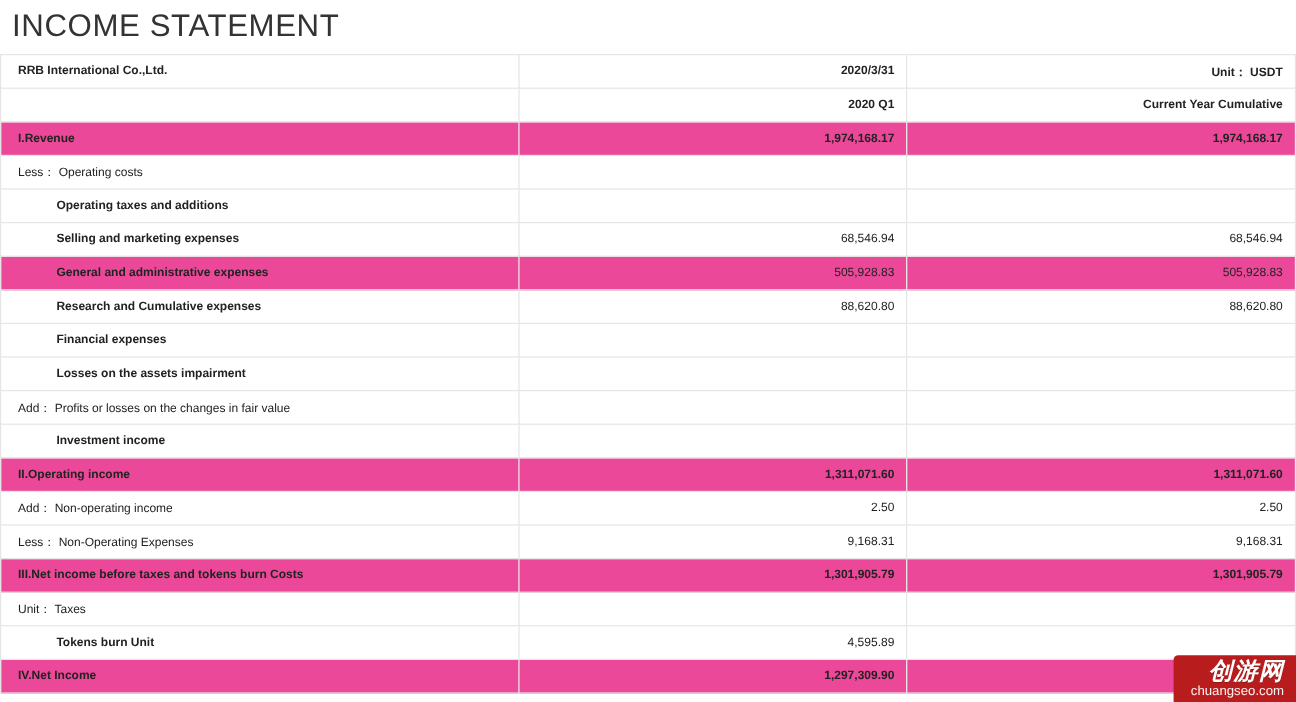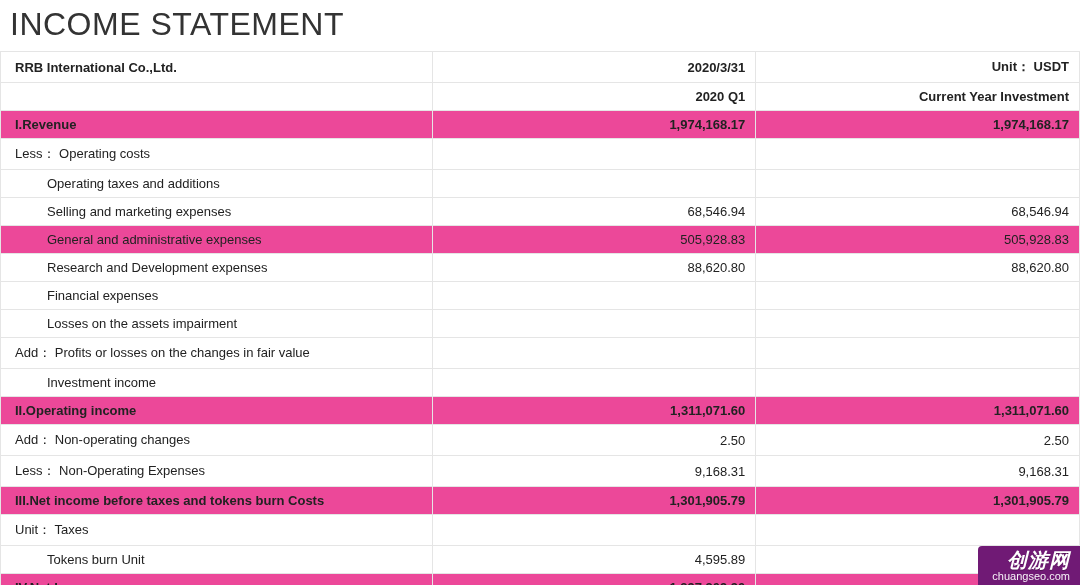--- a/index.html
+++ b/index.html
@@ -5,53 +5,53 @@
   * { box-sizing: border-box; margin: 0; padding: 0; }
   body {
     font-family: -apple-system, BlinkMacSystemFont, "Segoe UI", Helvetica, Arial, sans-serif;
     background: #fff;
     width: 1080px;
     height: 585px;
     overflow: hidden;
     position: relative;
   }
   .title {
-    font-size: 32px;
+    font-size: 26px;
     font-weight: 400;
     letter-spacing: 0.5px;
     color: #333;
     padding: 6px 10px 8px 10px;
   }
   table {
     width: 100%;
     border-collapse: collapse;
     table-layout: fixed;
   }
   td {
     border: 1px solid #e5e5e5;
     padding: 6px 10px;
-    font-size: 13px;
+    font-size: 10px;
     color: #222;
     height: 28px;
     vertical-align: middle;
   }
   .col-label { width: 40%; text-align: left; }
   .col-q1    { width: 30%; text-align: right; }
   .col-cum   { width: 30%; text-align: right; }
   .bold { font-weight: 700; }
   .row-shade td { background: #ec4899; }
   
   .i1 { padding-left: 14px; }
-  .i2 { padding-left: 46px; }
+  .i2 { padding-left: 46px; font-weight: bold; }
   
   .watermark {
     position: absolute;
     right: 0;
     bottom: 0;
-    background: #701a75;
+    background: #b91c1c;
     color: #fff;
     padding: 4px 10px 2px 14px;
     border-top-left-radius: 4px;
     line-height: 1.05;
     font-family: "Microsoft YaHei", sans-serif;
     text-align: right;
   }
   .watermark .cn {
     font-size: 20px;
     font-weight: 700;
@@ -73,21 +73,21 @@
 <table>
   <tbody id="tbody">
     <tr>
       <td class="col-label bold i1">RRB International Co.,Ltd.</td>
       <td class="col-q1 bold">2020/3/31</td>
       <td class="col-cum bold">Unit： USDT</td>
     </tr>
     <tr>
       <td class="col-label bold"></td>
       <td class="col-q1 bold">2020 Q1</td>
-      <td class="col-cum bold">Current Year Investment</td>
+      <td class="col-cum bold">Current Year Cumulative</td>
     </tr>
   <tr class="row-shade">
         <td class="col-label bold i1">I.Revenue</td>
         <td class="col-q1 bold">1,974,168.17</td>
         <td class="col-cum bold">1,974,168.17</td>
       </tr>
       <tr>
         <td class="col-label i1">Less： Operating costs</td>
         <td class="col-q1"></td>
         <td class="col-cum"></td>
@@ -101,21 +101,21 @@
         <td class="col-label i2">Selling and marketing expenses</td>
         <td class="col-q1">68,546.94</td>
         <td class="col-cum">68,546.94</td>
       </tr>
       <tr class="row-shade">
         <td class="col-label i2">General and administrative expenses</td>
         <td class="col-q1">505,928.83</td>
         <td class="col-cum">505,928.83</td>
       </tr>
       <tr>
-        <td class="col-label i2">Research and Development expenses</td>
+        <td class="col-label i2">Research and Cumulative expenses</td>
         <td class="col-q1">88,620.80</td>
         <td class="col-cum">88,620.80</td>
       </tr>
       <tr>
         <td class="col-label i2">Financial expenses</td>
         <td class="col-q1"></td>
         <td class="col-cum"></td>
       </tr>
       <tr>
         <td class="col-label i2">Losses on the assets impairment</td>
@@ -131,21 +131,21 @@
         <td class="col-label i2">Investment income</td>
         <td class="col-q1"></td>
         <td class="col-cum"></td>
       </tr>
       <tr class="row-shade">
         <td class="col-label bold i1">II.Operating income</td>
         <td class="col-q1 bold">1,311,071.60</td>
         <td class="col-cum bold">1,311,071.60</td>
       </tr>
       <tr>
-        <td class="col-label i1">Add：  Non-operating changes</td>
+        <td class="col-label i1">Add：  Non-operating income</td>
         <td class="col-q1">2.50</td>
         <td class="col-cum">2.50</td>
       </tr>
       <tr>
         <td class="col-label i1">Less： Non-Operating Expenses</td>
         <td class="col-q1">9,168.31</td>
         <td class="col-cum">9,168.31</td>
       </tr>
       <tr class="row-shade">
         <td class="col-label bold i1">III.Net income before taxes and tokens burn Costs</td>

